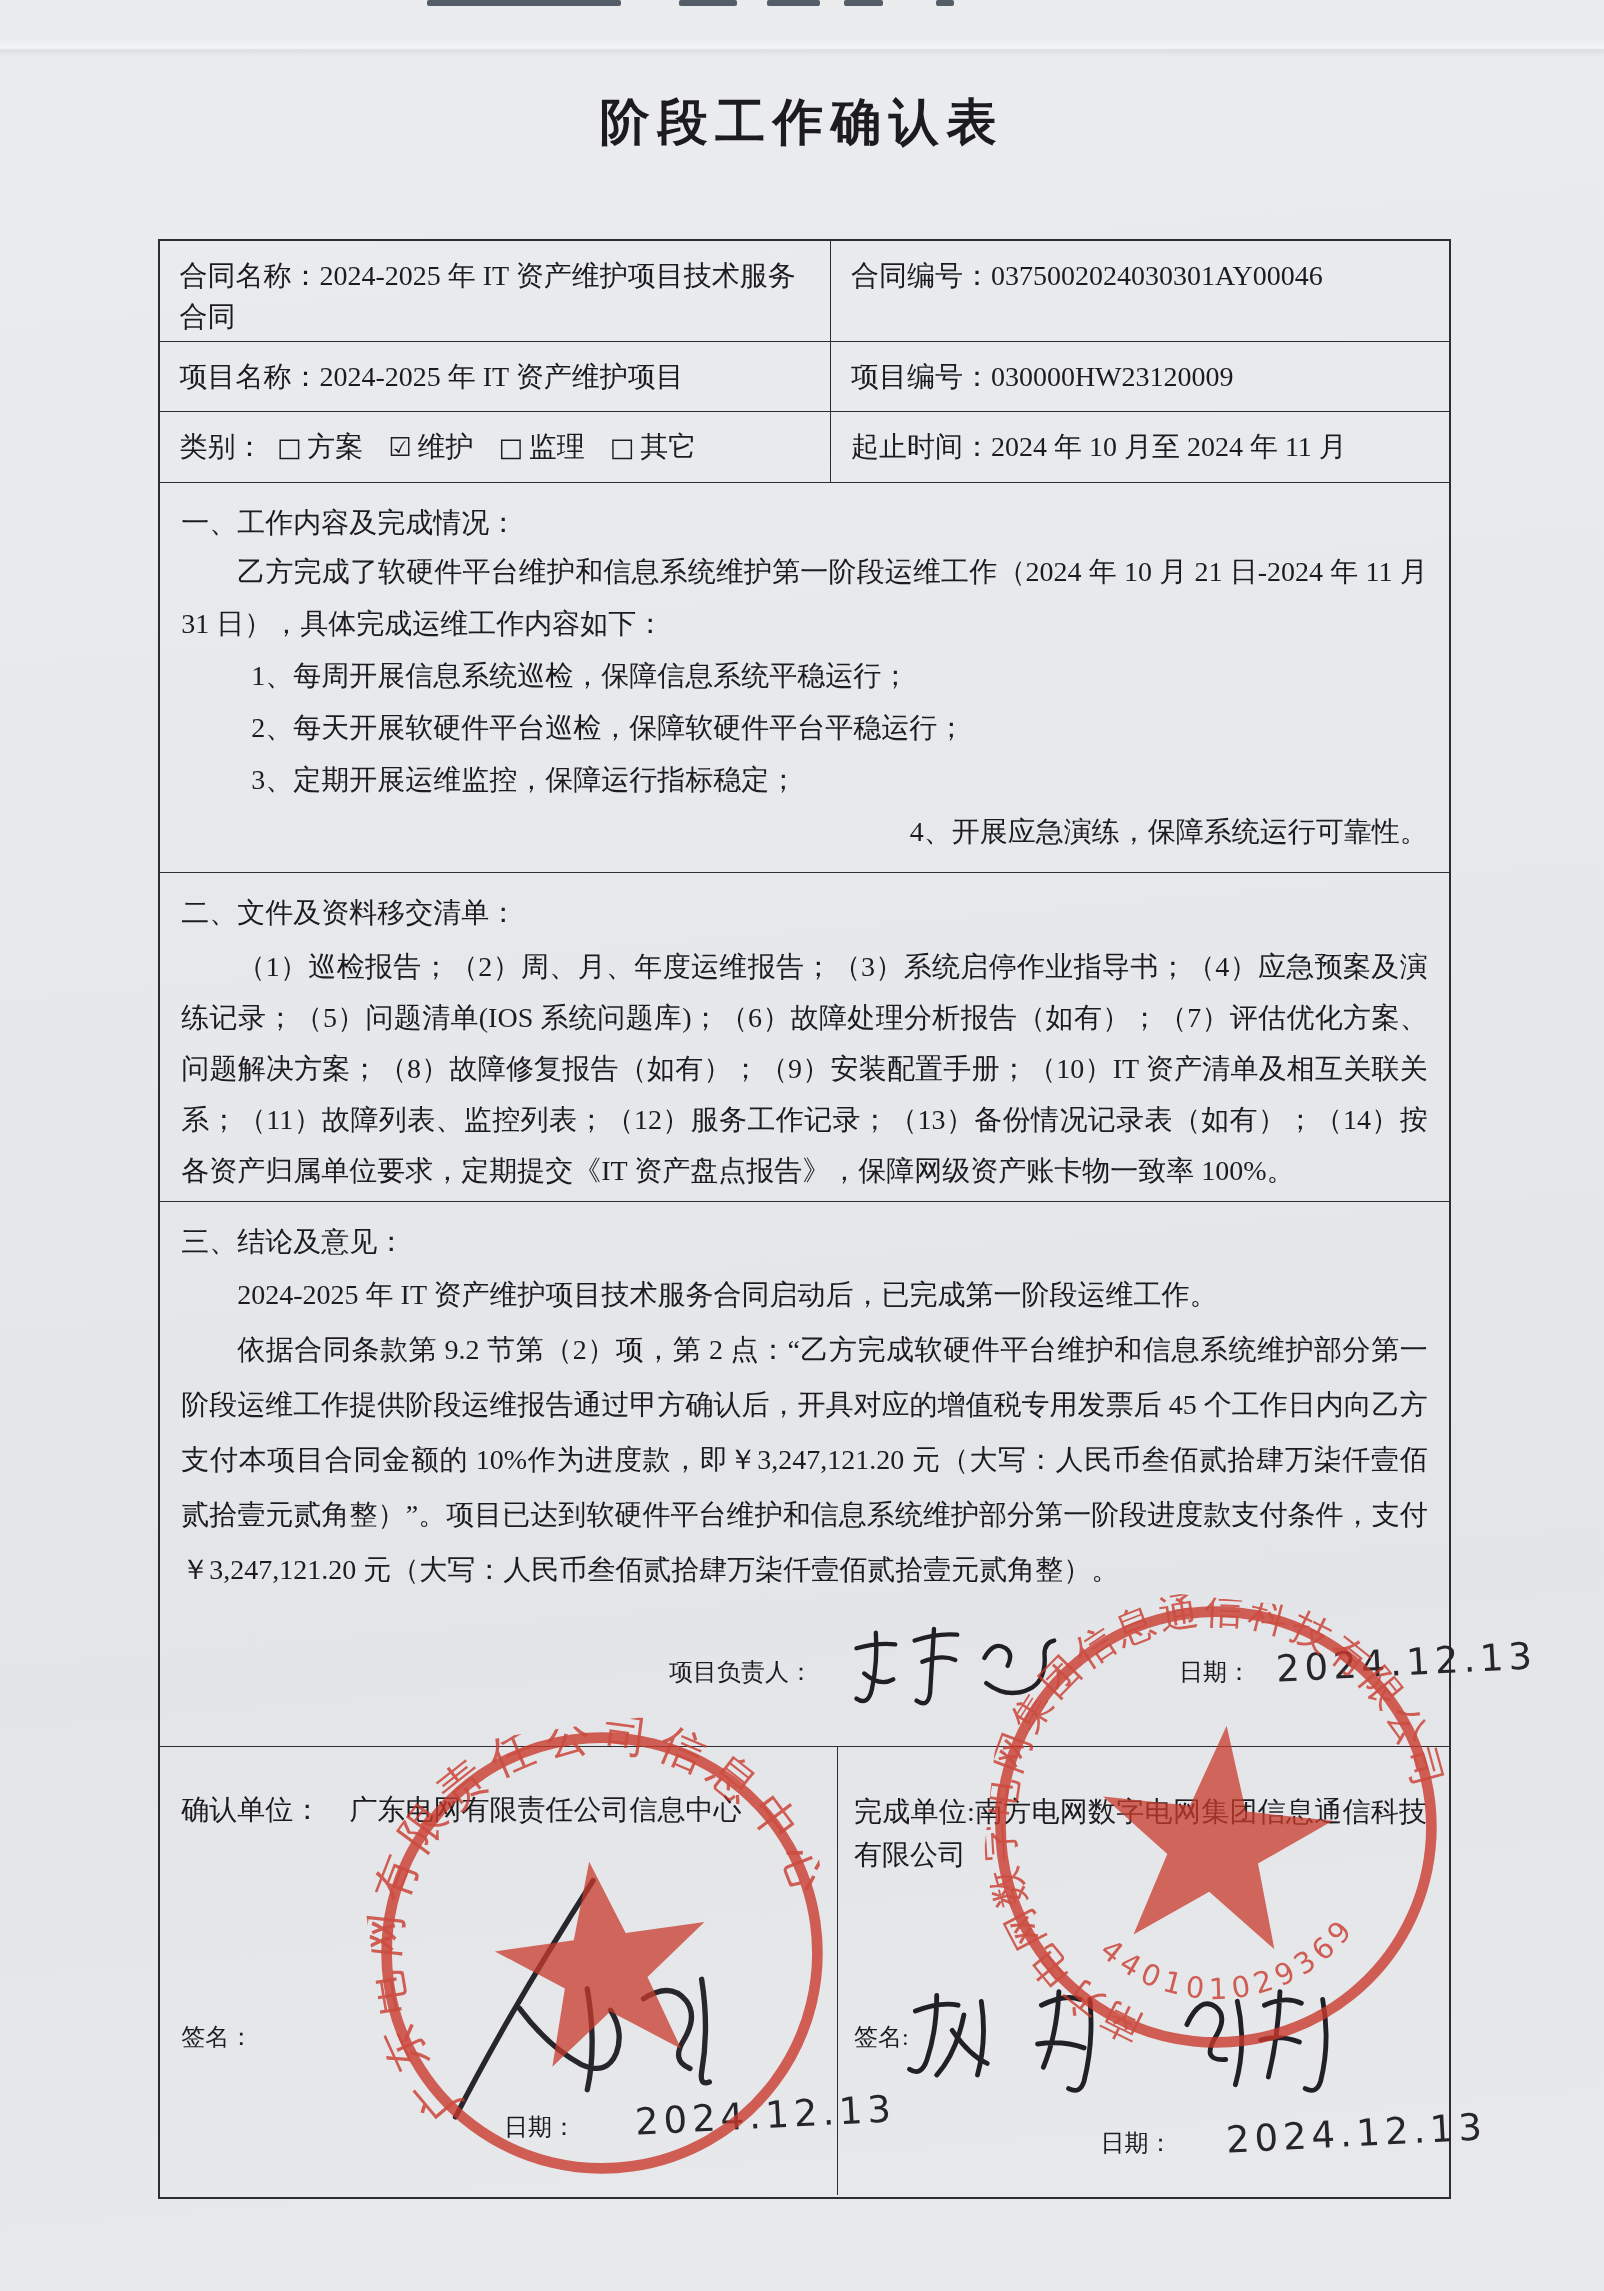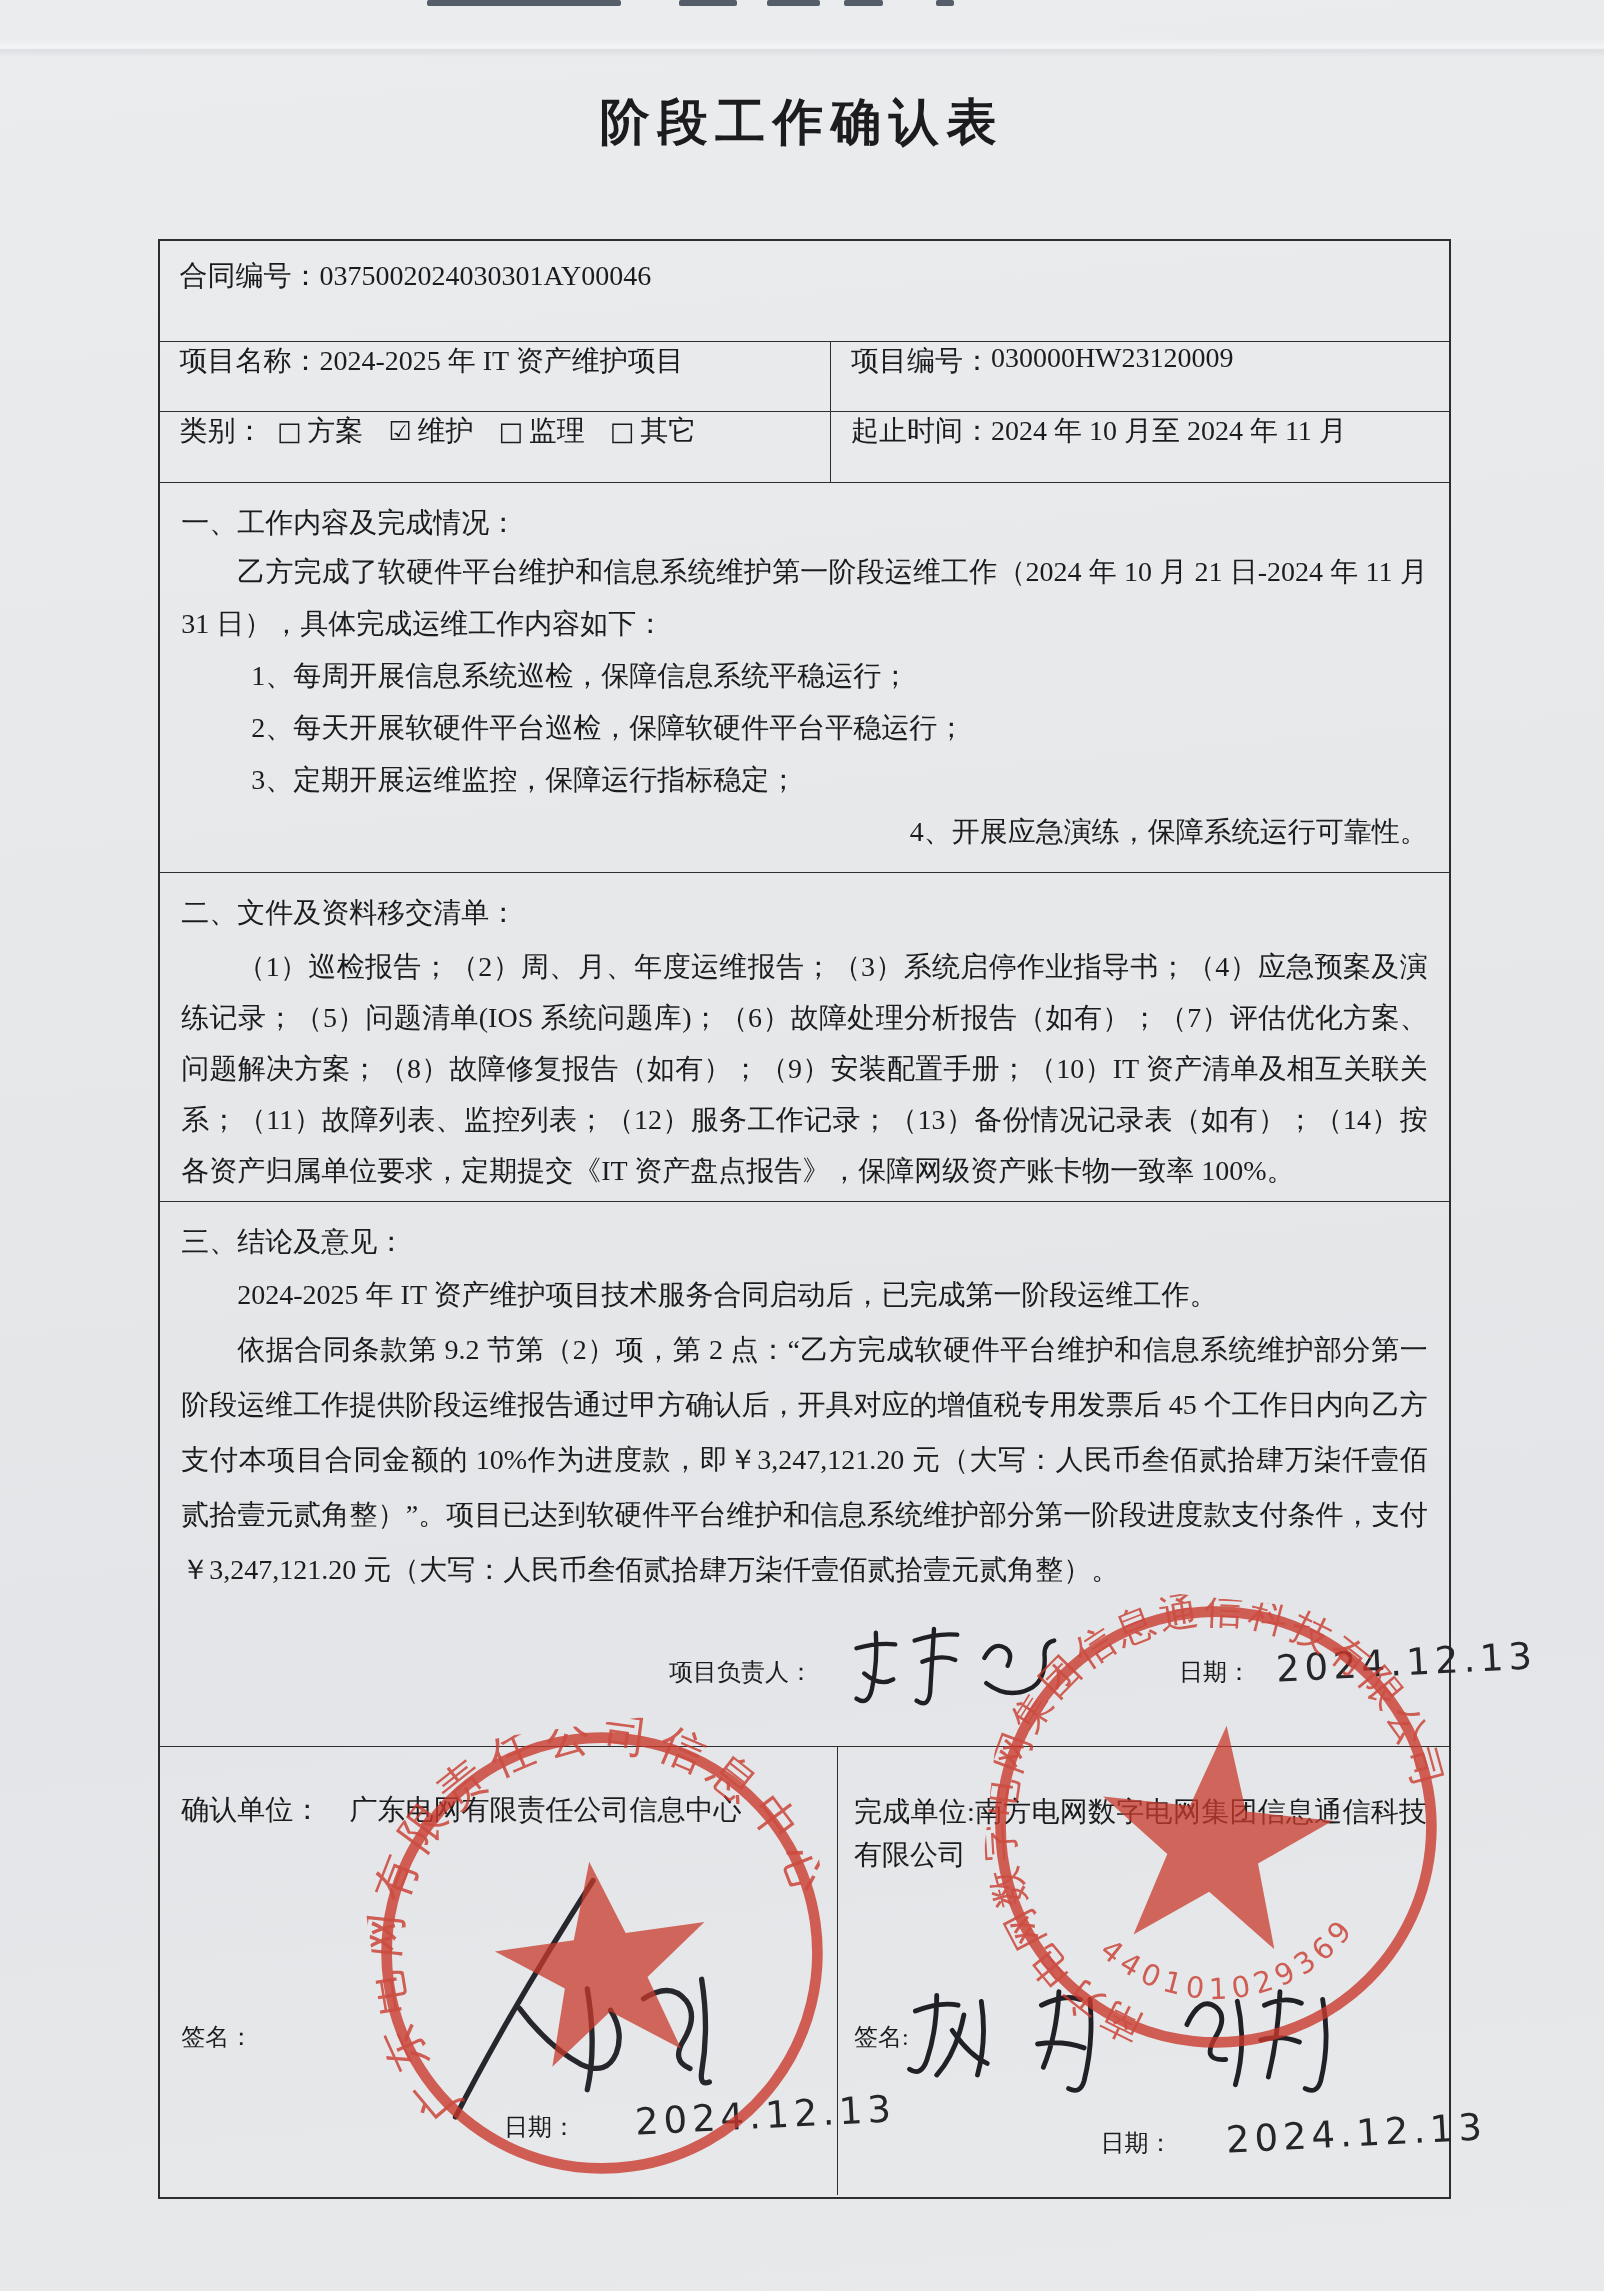--- a/index.html
+++ b/index.html
@@ -28,21 +28,21 @@
   }
   .row { position:relative; width:100%; border-bottom:1.9px solid #2e2e30; display:flex; }
   .row:last-child { border-bottom:none; }
   .cell { position:relative; height:100%; }
   .cell.split { border-right:1.9px solid #2e2e30; }
   .r1 { height:101px; } .r2 { height:70px; } .r3 { height:71px; }
   .rs1 { height:390px; } .rs2 { height:329px; } .rs3 { height:545px; }
   .rfoot { height:448px; }
   .c-left { width:672px; } .c-right { width:618px; }
   .pad { padding:13.6px 17.5px 7.8px 19.4px; font-size:28px; line-height:41px; }
-  .vcenter { display:flex; padding:0 17.5px 0 19.4px; font-size:28px; }
+  .vcenter { display:flex; align-items:center; padding:0 17.5px 0 19.4px; font-size:28px; }
   .sec { padding:15.5px 21.3px 0 21.3px; font-size:28px; }
   .sec-heading { line-height:47px; }
   .indent { text-indent:2em; }
   .s1-line { line-height:52px; }
   .s2-body { line-height:51px; text-align:justify; margin-top:5.8px; }
   .s3-para1 { line-height:54px; margin-top:3.9px; }
   .s3-para2 { line-height:55px; text-align:justify; }
   .chk { display:inline-block; margin-right:5.8px; font-family:"DejaVu Sans",sans-serif; font-size:26px; }
   .opt { margin-right:25px; }
   .sig-row { position:absolute; left:0; top:425px; width:100%; height:116px; }
@@ -67,20 +67,23 @@
   <div class="scan-mark" style="left:767px;width:53px;"></div>
   <div class="scan-mark" style="left:844px;width:39px;"></div>
   <div class="scan-mark" style="left:936px;width:17.5px;"></div>
   <div class="crease"></div>
 
   <h1 class="title">阶段工作确认表</h1>
 
   <div class="tbl">
 
     <div class="row r1">
+      <div class="cell split c-left pad">
+        <span>合同名称：</span><span>2024-2025 年 IT 资产维护项目技术服务合同</span>
+      </div>
       <div class="cell c-right pad">
         <span>合同编号：</span><span>0375002024030301AY00046</span>
       </div>
     </div>
 
     <div class="row r2">
       <div class="cell split c-left vcenter">
         <span>项目名称：</span>
           <span>2024-2025 年 IT 资产维护项目</span>
       </div>

